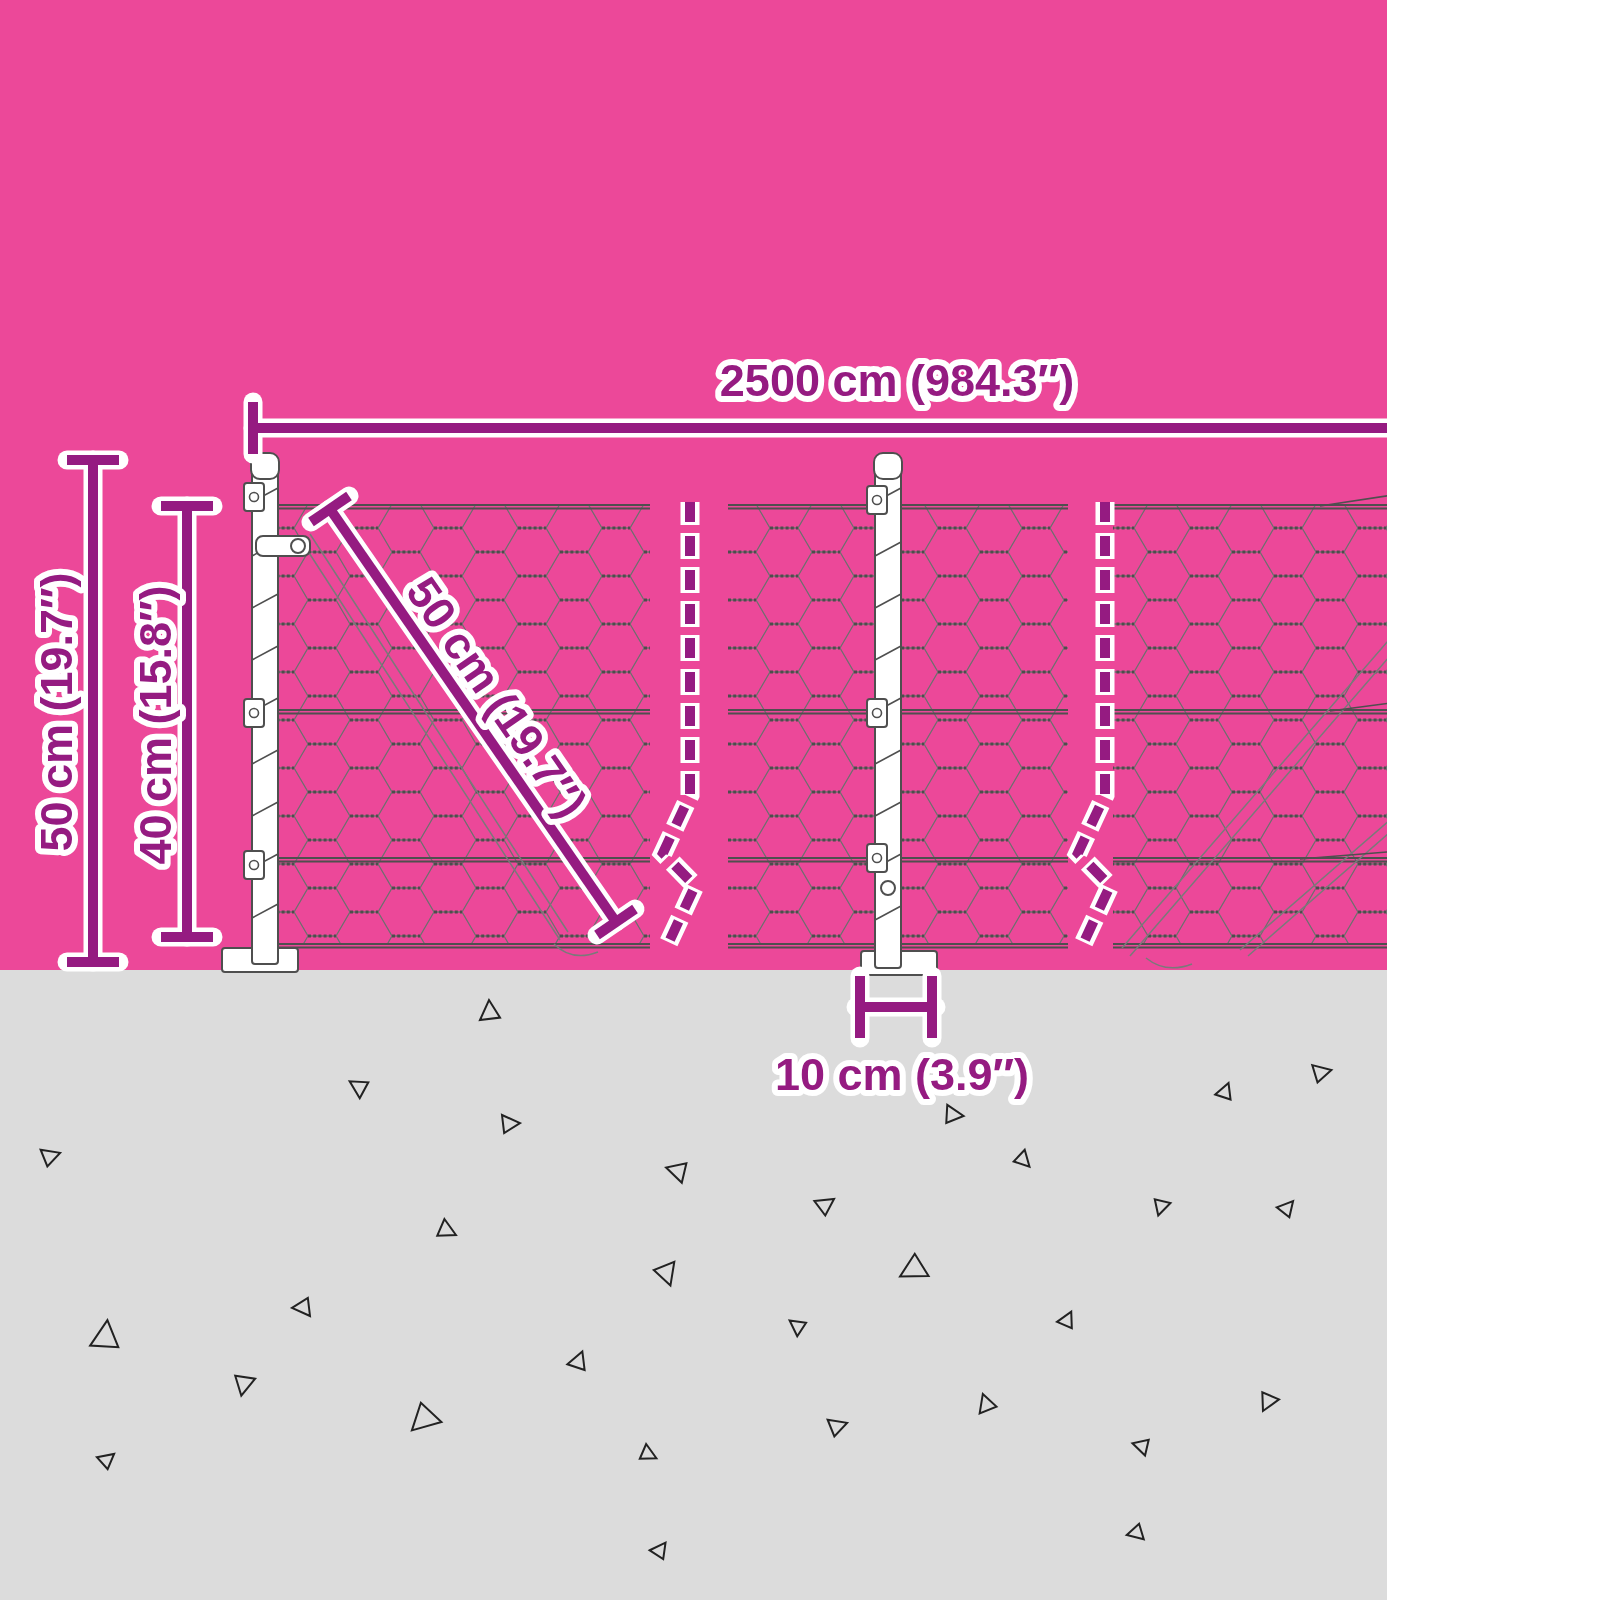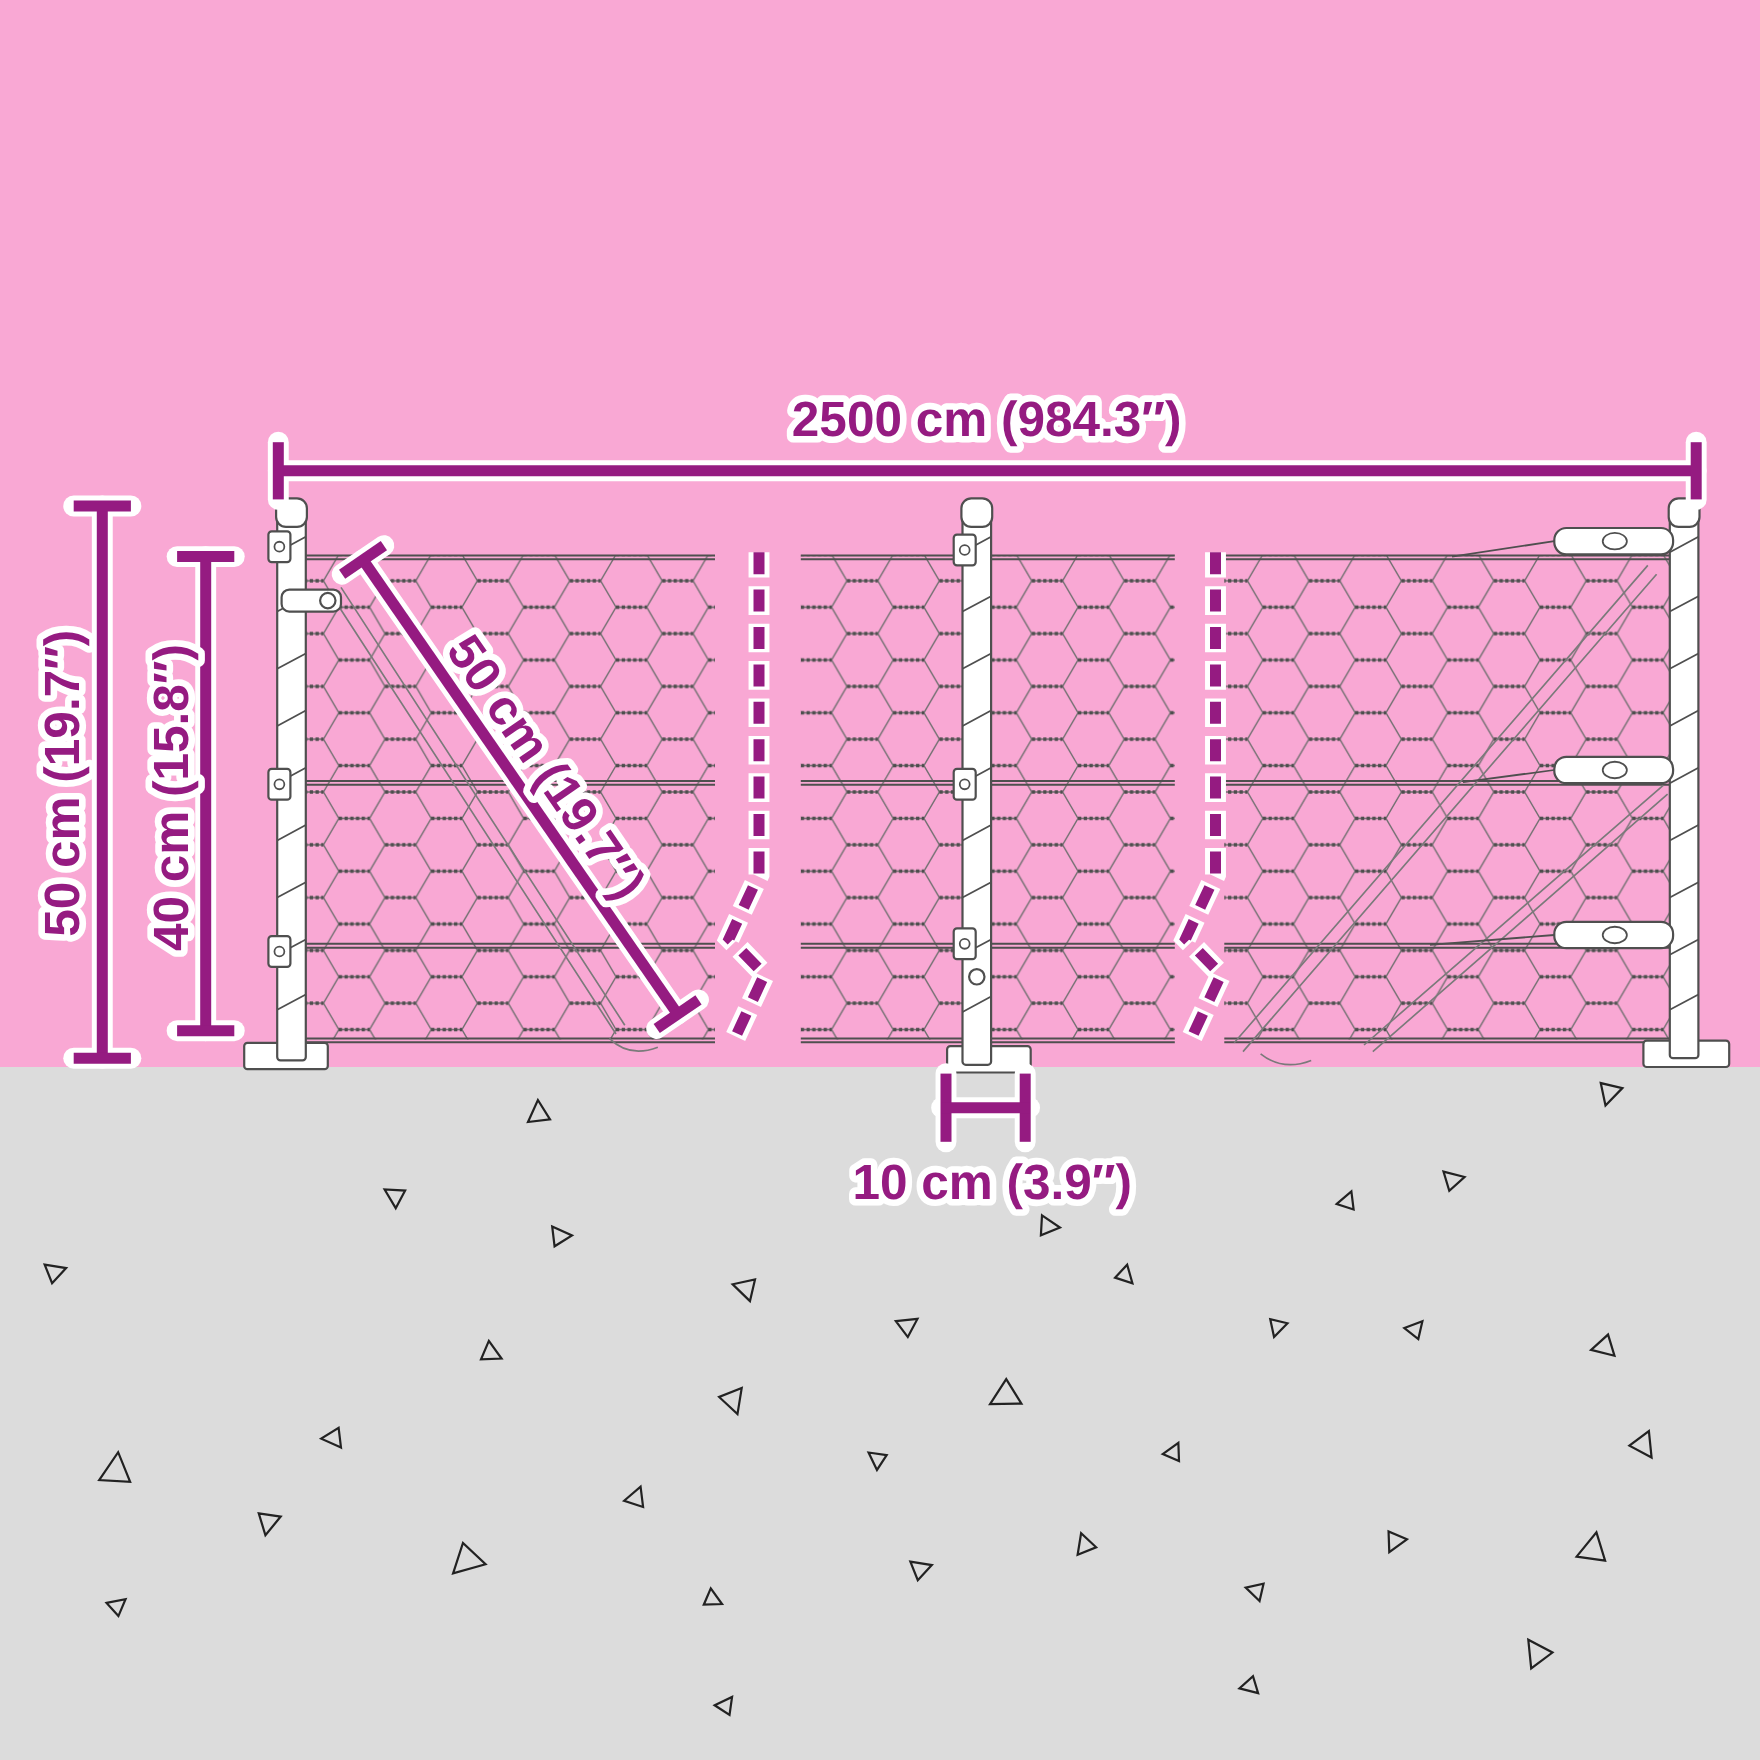--- a/index.html
+++ b/index.html
@@ -1,16 +1,16 @@
 <!DOCTYPE html>
 <html style="--accent: #951b81; --ground: #dcdcdc; --tri: #222222;"><head>
 <meta charset="utf-8">
 <style>
   html,body{margin:0;padding:0;background:#ffffff;}
-  .canvas{position:relative;width:1600px;height:1600px;background:#f9a8d4;overflow:hidden;
+  .canvas{position:relative;width:1387px;height:1600px;background:#ec4899;overflow:hidden;
           font-family:"Liberation Sans", sans-serif;}
   svg{display:block;}
   
   .mesh-line{fill:none;stroke:#6e6e6e;stroke-width:1.3;}
   .mesh-twist{fill:none;stroke:#4d4d4d;stroke-width:3;stroke-dasharray:3 2.2;}
   .wire{fill:none;stroke:#4f4f4f;stroke-width:1.8;}
   .brace{fill:none;stroke:#7a7a7a;stroke-width:1.5;}
   .hw{fill:#ffffff;stroke:#4f4f4f;stroke-width:2;}
   .hw-thin{fill:none;stroke:#4f4f4f;stroke-width:1.6;}
   .ground-rect{fill:var(--ground);}

